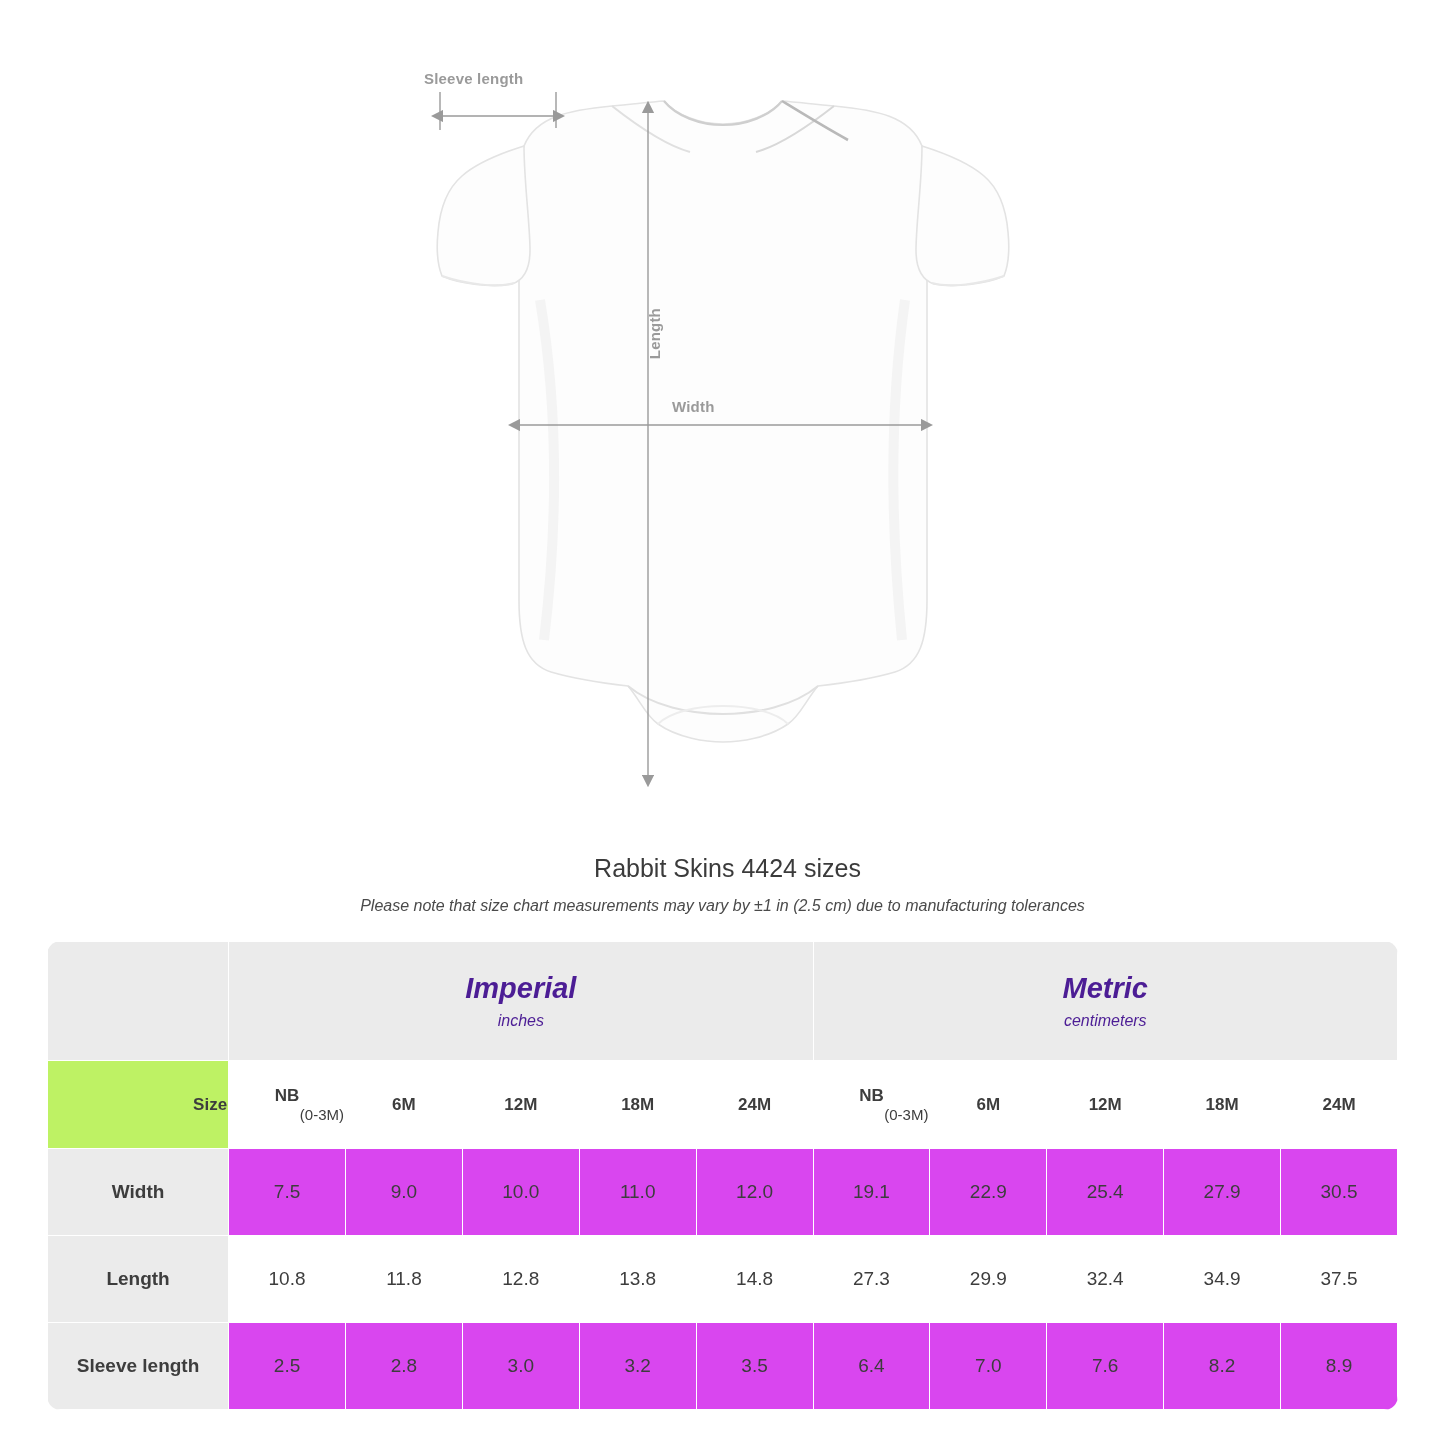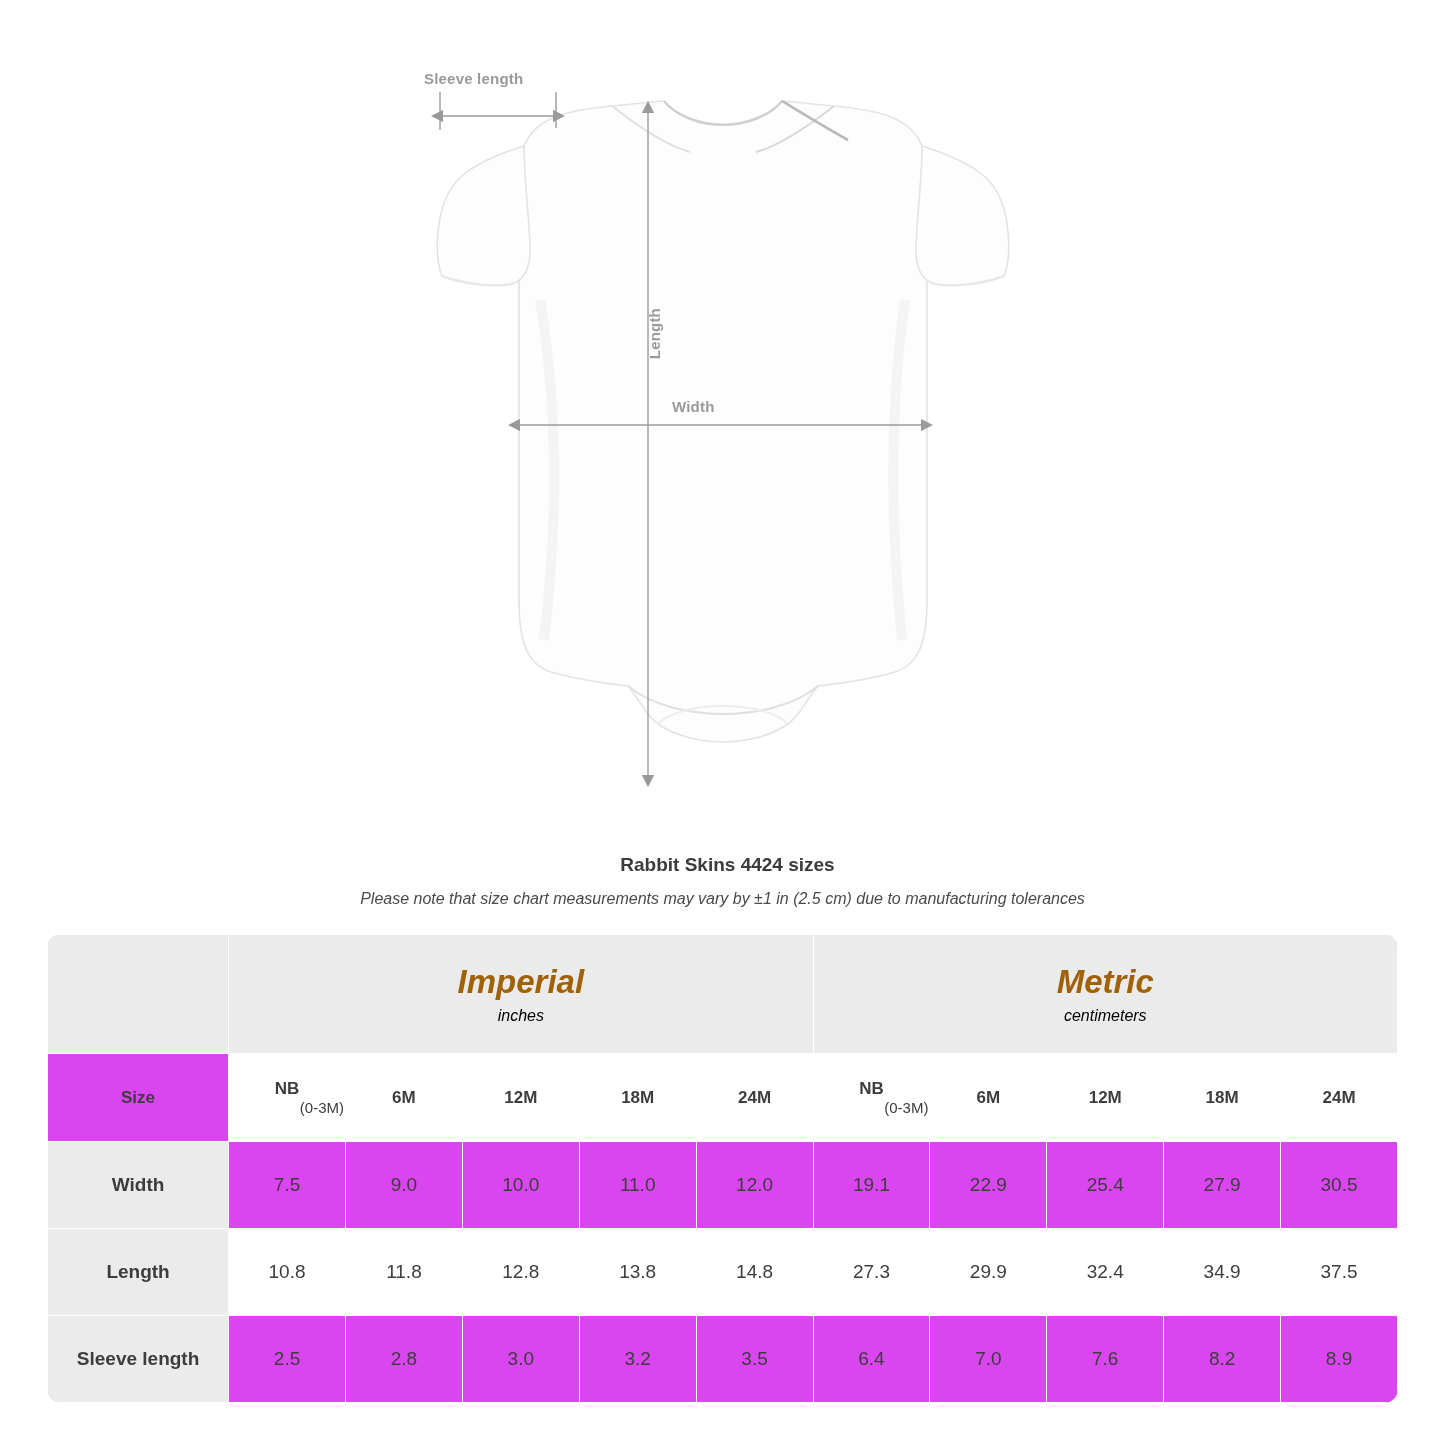--- a/index.html
+++ b/index.html
@@ -54,22 +54,22 @@
     text-orientation: mixed;
     transform: rotate(180deg);
   }
 
   
   .titleblock {
     text-align: center;
     margin-top: 34px;
   }
   .chart-title {
-    font-size: 19px;
-    font-weight: bold;
+    font-size: 25px;
+    font-weight: normal;
     color: #3b3b3b;
     margin: 0 0 14px 10px;
   }
   .chart-note {
     font-size: 16px;
     font-style: italic;
     color: #4a4a4a;
     margin: 0;
   }
 
@@ -88,42 +88,43 @@
     border: 1px solid #ffffff;
     text-align: center;
     vertical-align: middle;
   }
   .unitrow td {
     background: #ebebeb;
     height: 118px;
     padding: 0;
   }
   .unit-name {
-    font-size: 33px;
+    font-size: 29px;
     font-style: italic;
     font-weight: bold;
-    color: #a16207;
+    color: #4c1d95;
     line-height: 1.15;
   }
   .unit-sub {
     font-size: 16px;
     font-style: italic;
-    color: #000000;
+    color: #4c1d95;
     margin-top: 6px;
   }
   .hdr td {
     background: #ffffff;
     height: 85px;
     font-size: 17px;
     font-weight: bold;
     color: #3d3d3d;
     line-height: 1.25;
   }
   .hdr td.rowlabel {
-    background: #d946ef;
+    background: #bef264;
+    text-align: right;
   }
   tbody tr td {
     height: 84px;
     font-size: 19px;
     color: #3d3d3d;
   }
   tbody tr.odd td { background: #d946ef; }
   tbody tr.even td { background: #ffffff; }
   tbody tr td.rowlabel {
     background: #ebebeb;

